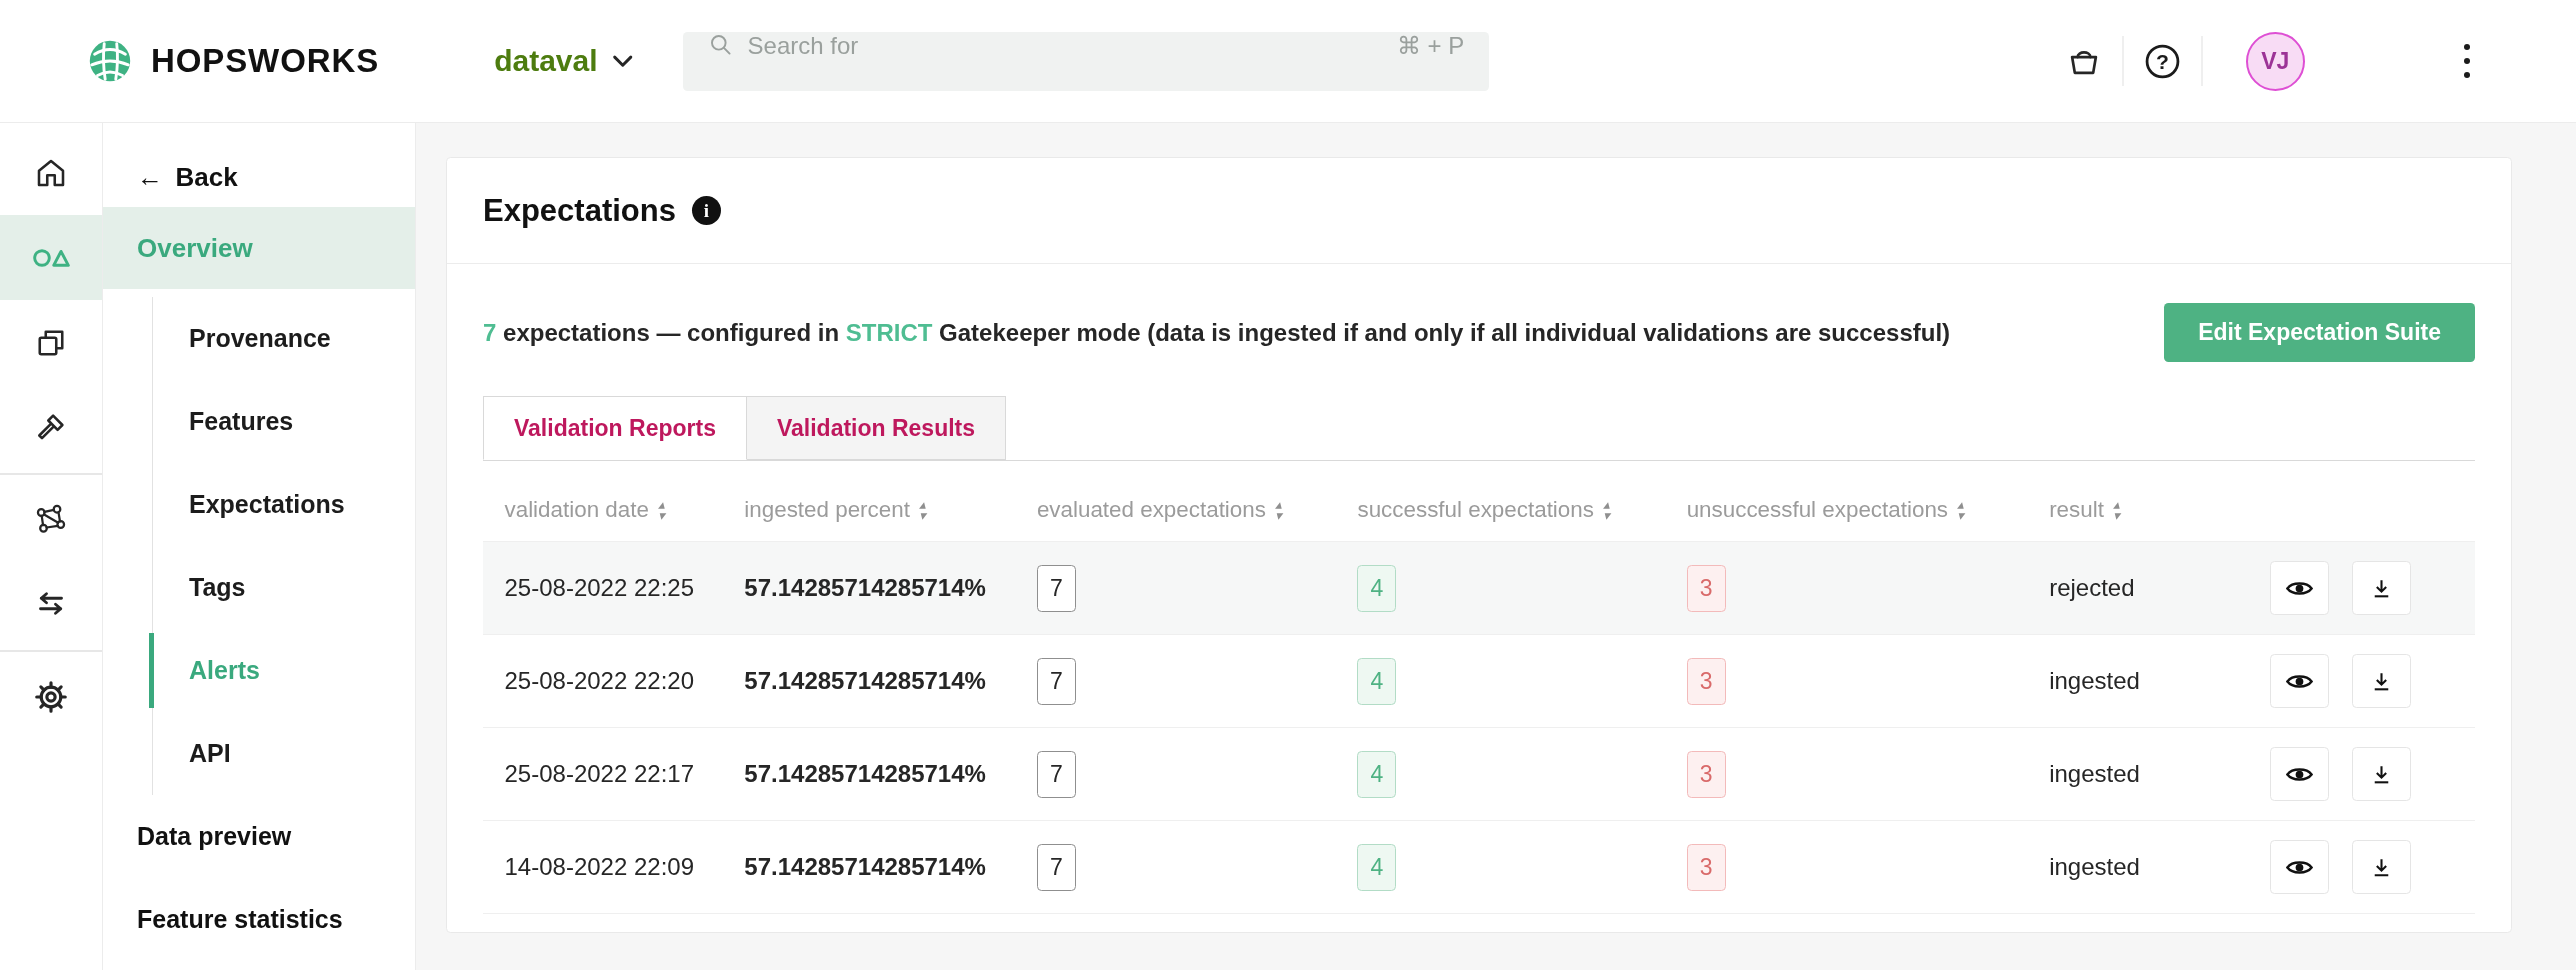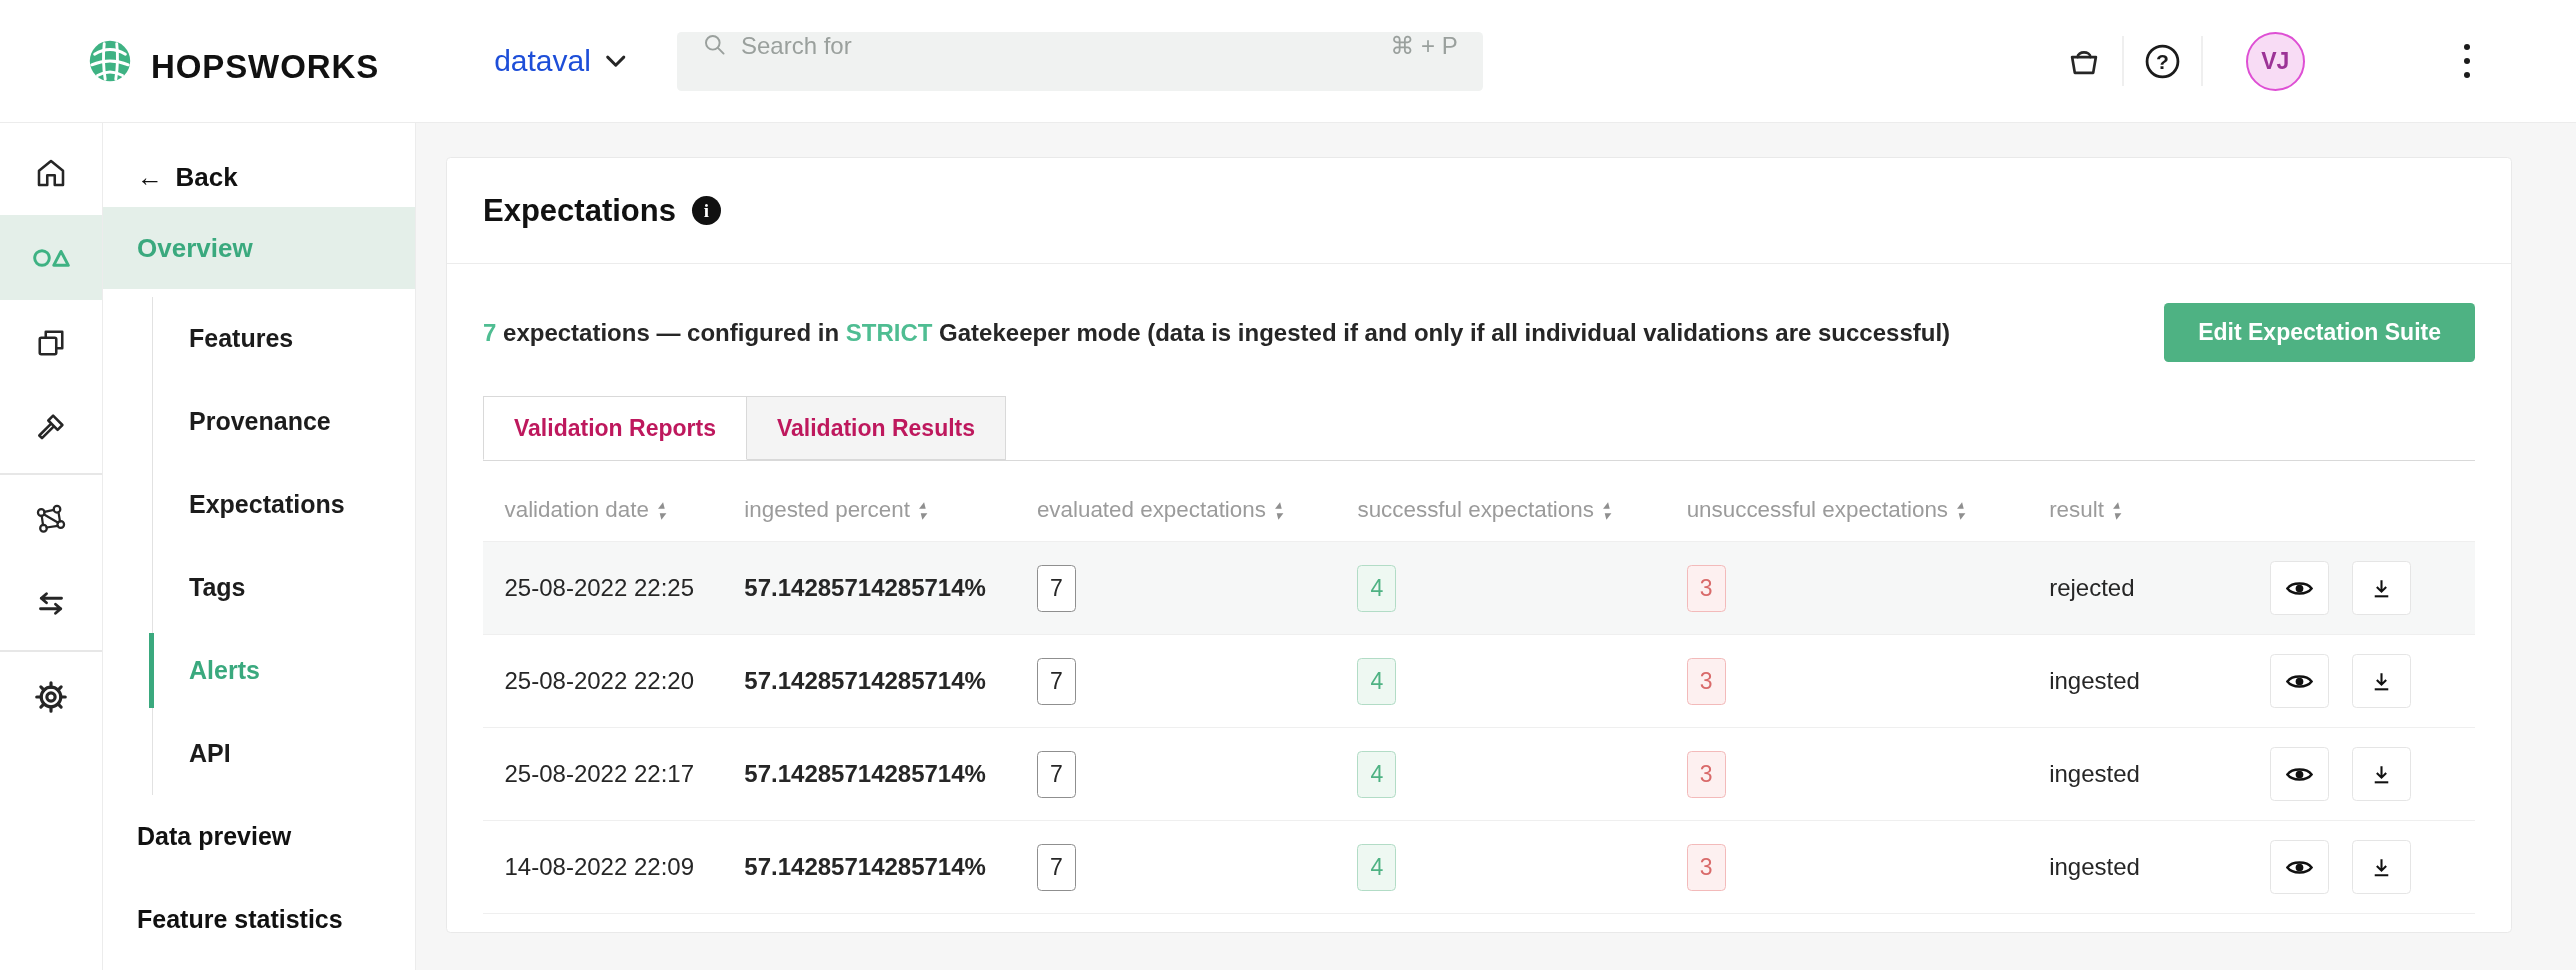--- a/index.html
+++ b/index.html
@@ -1,23 +1,23 @@
 <!DOCTYPE html>
 <html style="font-size:14.3px"><head>
 <meta charset="utf-8">
 <style>
   * { margin:0; padding:0; box-sizing:border-box; }
   html,body { width:2576px; height:971px; background:#fff; font-family:"Liberation Sans", sans-serif; color:#262626; overflow:hidden; }
 
   
   .topbar { height:123px; background:#fff; border-bottom:1.8px solid #ececec; display:flex; align-items:center; }
-  .brand { display:flex; align-items:flex-end; gap:16px; margin-left:85px; }
+  .brand { display:flex; align-items:center; gap:16px; margin-left:85px; }
   .brand-name { font-size:33px; font-weight:800; letter-spacing:0.9px; color:#111; }
   .project { display:flex; align-items:center; gap:14.3px; margin-left:115px; cursor:pointer; }
-  .project-name { font-size:30px; font-weight:400; color:#1d4ed8; }
+  .project-name { font-size:30px; font-weight:700; color:#4d7c0f; }
   .searchbox { margin-left:50px; width:806px; height:59px; background:#f0f2f1; border-radius:4.5px; display:flex; align-items:flex-start; padding:0 25px; }
   .searchbox input { flex:1; border:none; outline:none; background:transparent; font-size:24px; color:#6b7271; font-family:"Liberation Sans", sans-serif; margin-left:14.3px; }
   .searchbox input::placeholder { color:#9aa09d; }
   .search-shortcut { font-size:24px; color:#9aa09d; white-space:nowrap; }
   .topbar-right { margin-left:auto; display:flex; align-items:center; height:100%; }
   .tb-icon-btn { width:77px; height:63px; display:flex; align-items:center; justify-content:center; cursor:pointer; }
   .tb-sep { width:1.8px; height:50px; background:#efefef; }
   .avatar { width:59px; height:59px; border-radius:50%; background:#f8dcf5; border:2.7px solid #de4fd4; color:#9c3396; font-size:23px; font-weight:700; display:flex; align-items:center; justify-content:center; margin:0 0 0 43px; cursor:pointer; }
   .kebab { display:flex; flex-direction:column; gap:8px; margin:0 106px 0 159px; cursor:pointer; }
   .kebab i { width:6.3px; height:6.3px; border-radius:50%; background:#1b1b1b; }
@@ -197,24 +197,24 @@
   <nav class="nav">
     <div class="nav-back">
       <span>←</span>
       <span>Back</span>
     </div>
     <div class="nav-overview">
       <span>Overview</span>
     </div>
     <div class="nav-group">
       <div class="nav-sub">
+          <span>Provenance</span>
+        </div>
+      <div class="nav-sub">
           <span>Features</span>
-        </div>
-      <div class="nav-sub">
-          <span>Provenance</span>
         </div>
       <div class="nav-sub">
           <span>Expectations</span>
         </div>
       <div class="nav-sub">
           <span>Tags</span>
         </div>
       <div class="nav-sub active">
           <span class="active-bar"></span>
           <span>Alerts</span>

